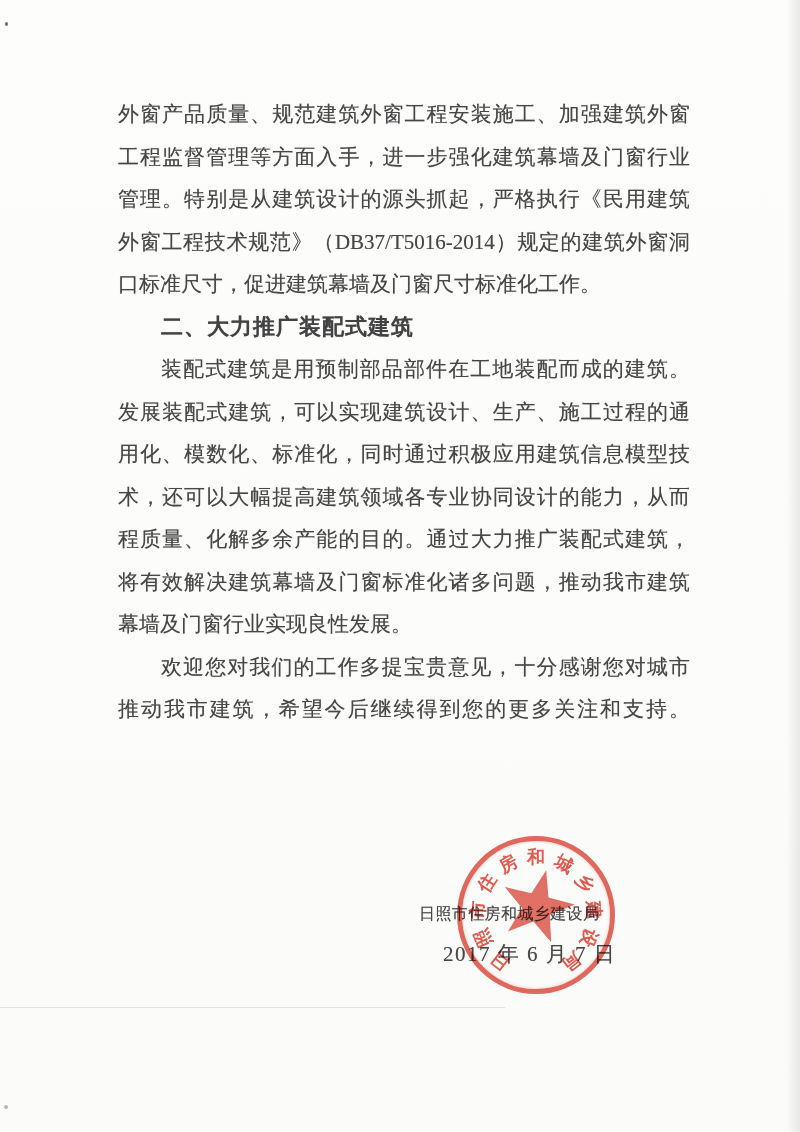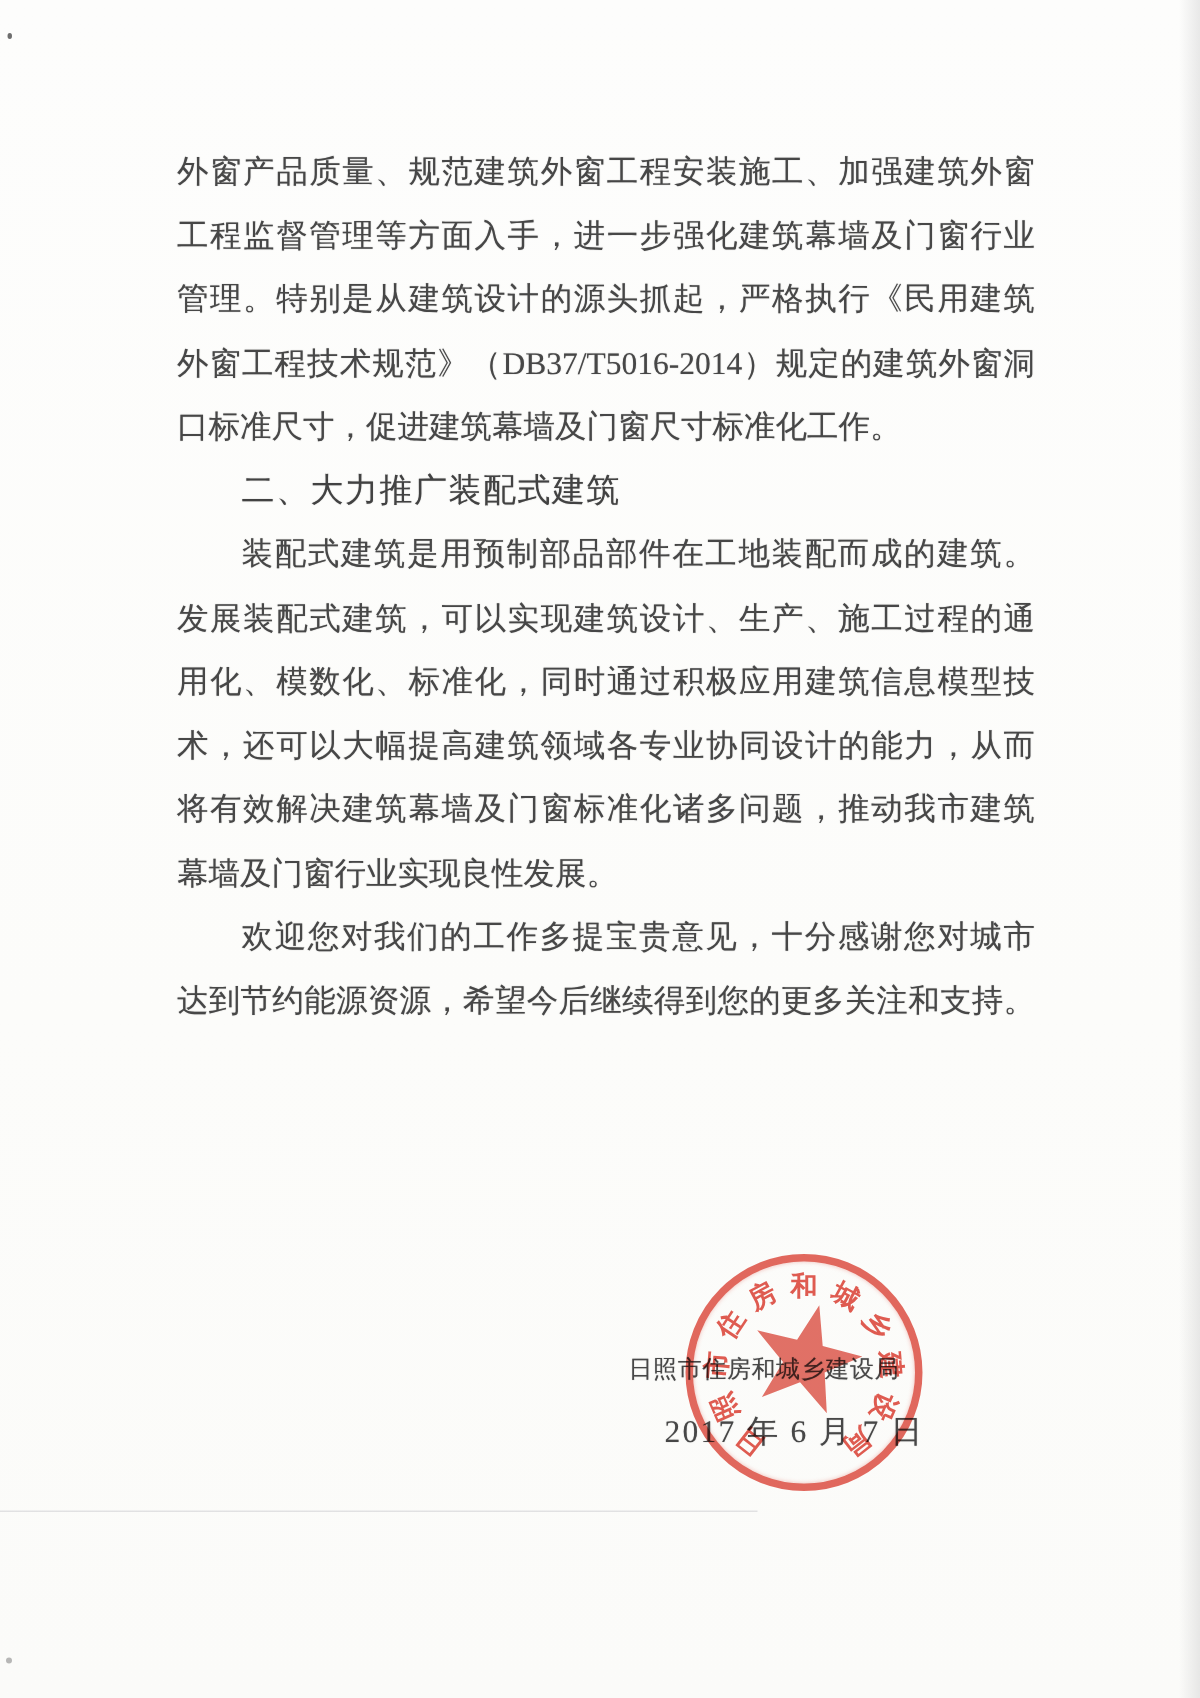--- a/index.html
+++ b/index.html
@@ -25,21 +25,21 @@
   .body-text{
     position:absolute;left:118px;top:93px;width:572px;
     color:#474747;font-size:21px;
     text-shadow:0 0 0.7px rgba(90,90,90,0.55);
   }
   .line{height:42.5px;line-height:42.5px;white-space:nowrap;}
   .jl{white-space:normal;text-align:justify;text-align-last:justify;text-justify:inter-character;}
   .ind{padding-left:43px;}
   .heading{
     font-family:"Liberation Sans","DejaVu Sans",sans-serif;
-    font-weight:normal;color:#424242;padding-left:43px;
+    font-weight:bold;color:#424242;padding-left:43px;
     letter-spacing:1px;font-size:22px;
   }
 
   
   .signature{
     position:absolute;left:419px;top:899px;color:#474747;
     font-size:16px;letter-spacing:0.4px;line-height:30px;
     text-shadow:0 0 0.7px rgba(90,90,90,0.5);white-space:nowrap;
   }
   .sig-date{
@@ -78,24 +78,25 @@
     <div class="line jl">外窗产品质量、规范建筑外窗工程安装施工、加强建筑外窗</div>
     <div class="line jl">工程监督管理等方面入手，进一步强化建筑幕墙及门窗行业</div>
     <div class="line jl">管理。特别是从建筑设计的源头抓起，严格执行《民用建筑</div>
     <div class="line jl">外窗工程技术规范》（DB37/T5016-2014）规定的建筑外窗洞</div>
     <div class="line">口标准尺寸，促进建筑幕墙及门窗尺寸标准化工作。</div>
     <div class="line heading">二、大力推广装配式建筑</div>
     <div class="line jl ind">装配式建筑是用预制部品部件在工地装配而成的建筑。</div>
     <div class="line jl">发展装配式建筑，可以实现建筑设计、生产、施工过程的通</div>
     <div class="line jl">用化、模数化、标准化，同时通过积极应用建筑信息模型技</div>
     <div class="line jl">术，还可以大幅提高建筑领域各专业协同设计的能力，从而</div>
+    <div class="line jl">程质量、化解多余产能的目的。通过大力推广装配式建筑，</div>
     <div class="line jl">将有效解决建筑幕墙及门窗标准化诸多问题，推动我市建筑</div>
     <div class="line">幕墙及门窗行业实现良性发展。</div>
     <div class="line jl ind">欢迎您对我们的工作多提宝贵意见，十分感谢您对城市</div>
-    <div class="line jl">达到节约能源资源，希望今后继续得到您的更多关注和支持。</div>
+    <div class="line jl">推动我市建筑，希望今后继续得到您的更多关注和支持。</div>
   </div>
 
   <div class="signature">日照市住房和城乡建设局</div>
   <div class="sig-date">2017 年 6 月 7 日</div>
 
   <div class="seal">
     <div class="seal-ring"></div>
     <svg class="seal-star" width="80" height="80" viewBox="0 0 80 80">
       <polygon points="40,2 48.8,27.9 76.1,28.3 54.3,44.6 62.3,70.7 40,55 17.7,70.7 25.7,44.6 3.9,28.3 31.2,27.9" fill="#dc4a3d" fill-opacity="0.78" transform="rotate(14 40 40)"></polygon>
     </svg>

